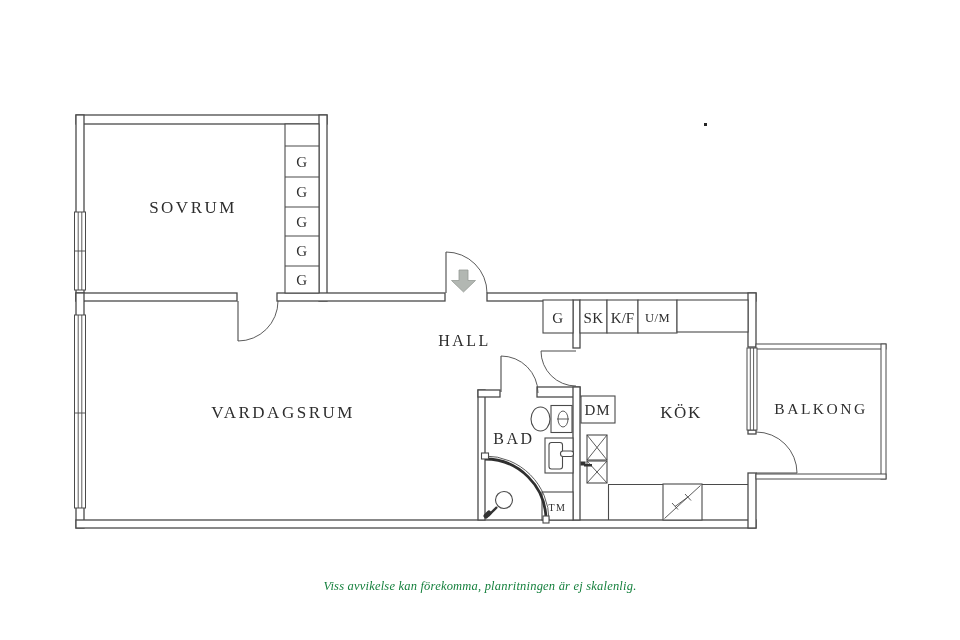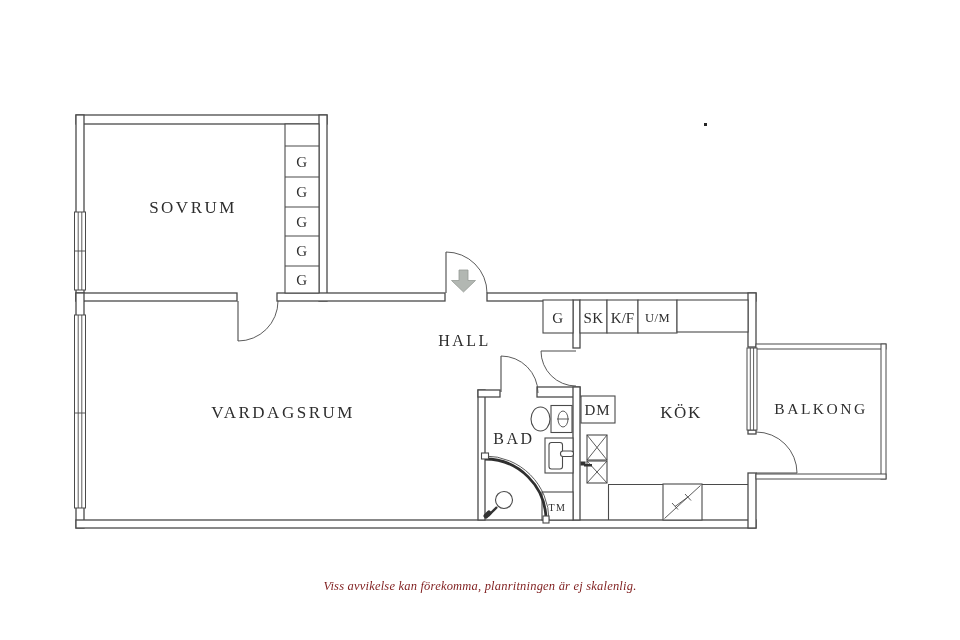--- a/index.html
+++ b/index.html
@@ -17,21 +17,21 @@
             text-anchor:middle; letter-spacing:2.5px; }
   .lbl-17 { font-size:17px; }
   .lbl-16 { font-size:16px; }
   .lbl-15 { font-size:15.5px; }
   .cab    { font-family:"Liberation Serif","DejaVu Serif",serif; fill:#2e2e2e;
             text-anchor:middle; font-size:15px; letter-spacing:0.5px; }
   .cab-sm { font-size:12.5px; }
   .tm     { font-size:10px; letter-spacing:1.5px; }
   .dm     { font-size:15px; letter-spacing:1px; }
   .disclaimer { position:absolute; left:0; top:579px; width:100%; text-align:center;
-            font-style:italic; font-size:12.5px; color:#7f1d1d; letter-spacing:0.2px; }
+            font-style:italic; font-size:12.5px; color:#15803d; letter-spacing:0.2px; }
 </style>
 </head>
 <body>
 
 <div class="page">
 
 <svg width="960" height="640" viewBox="0 0 960 640">
 
   <g>
     <rect class="wall" x="76" y="115" width="251" height="9"></rect>

